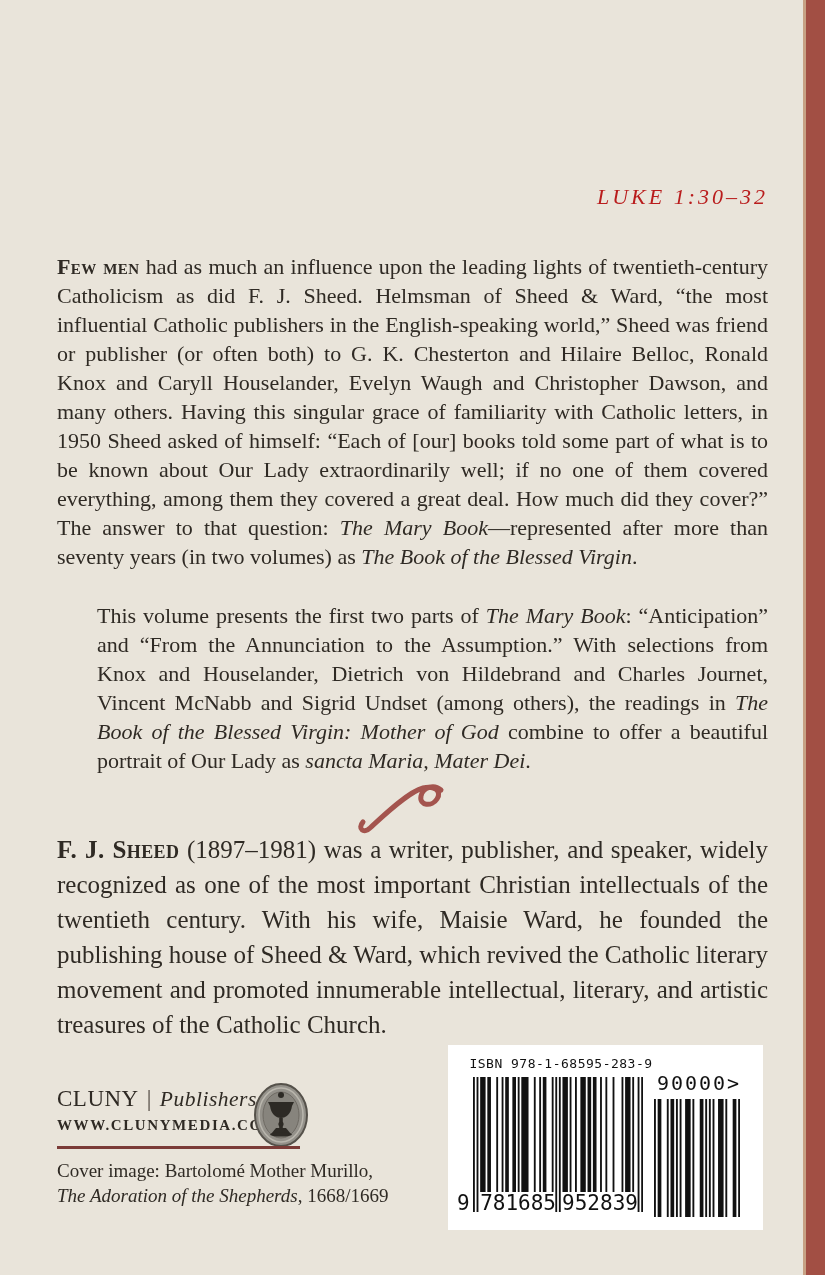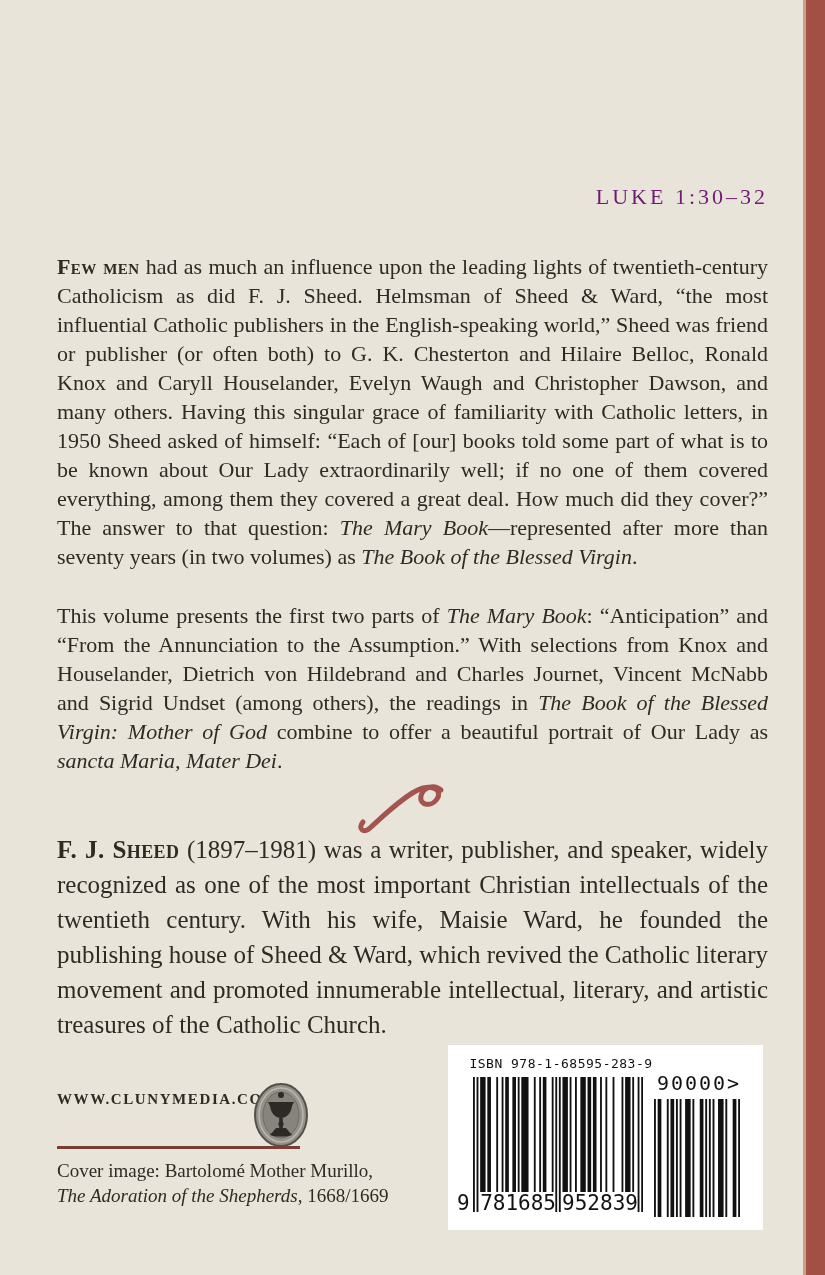--- a/index.html
+++ b/index.html
@@ -14,28 +14,29 @@
   }
   .spine-trim{position:absolute;top:0;right:19px;width:3px;height:100%;background:var(--trim);}
   .spine-band{position:absolute;top:0;right:0;width:19px;height:100%;background:var(--band);}
 
   .epigraph{
     position:absolute;left:82px;top:70px;width:660px;text-align:center;
     font-style:italic;font-size:23.5px;line-height:34px;color:#35302a;
   }
   .epigraph-attrib{
     position:absolute;right:57px;top:184px;font-size:22px;letter-spacing:3px;
-    color:#701a75;
+    color:#b91c1c;
+    font-style:italic;
   }
 
   .body-col{position:absolute;left:57px;top:252px;width:711px;}
   .body-col p{
     font-size:22px;line-height:29px;text-align:justify;
   }
-  .body-col p + p{margin-top:30px;}
+  .body-col p + p{margin-top:30px;margin-left:40px;}
   .seg-italic{font-style:italic;}
   .seg-sc{font-variant:small-caps;font-weight:600;letter-spacing:.4px;}
 
   .fleuron{position:absolute;left:0;top:778px;width:806px;text-align:center;}
   .fleuron svg{display:inline-block;}
 
   .bio{position:absolute;left:57px;top:832px;width:711px;font-size:25px;line-height:35px;text-align:justify;}
 
   .pub-block{position:absolute;left:57px;top:1086px;width:340px;}
   .pub-line{font-size:23px;letter-spacing:.5px;white-space:nowrap;}
@@ -74,20 +75,23 @@
 
   <div class="fleuron">
     <svg width="100" height="58" viewBox="0 0 100 58">
       <path d="M10,44 C4,51 11,56 17,50 C30,38 55,14 70,10 C81,7 89,13 84,21 C79,29 66,28 68,18 C70,9 81,6 88,12" fill="none" stroke="#a4544e" stroke-width="5" stroke-linecap="round"></path>
     </svg>
   </div>
 
   <div class="bio"><span class="seg-sc">F. J. Sheed</span><span> (1897–1981) was a writer, publisher, and speaker, widely recognized as one of the most important Christian intellectuals of the twentieth century. With his wife, Maisie Ward, he founded the publishing house of Sheed &amp; Ward, which revived the Catholic literary movement and promoted innumerable intellectual, literary, and artistic treasures of the Catholic Church.</span></div>
 
   <div class="pub-block">
+    <div class="pub-line">
+      <span>CLUNY</span><span class="pipe">|</span><span class="pubs">Publishers</span>
+    </div>
     <div class="pub-url">WWW.CLUNYMEDIA.COM</div>
     <div class="emblem">
       <svg width="58" height="66" viewBox="0 0 58 66">
         <ellipse cx="29" cy="33" rx="26" ry="31" fill="#94918a" stroke="#55514a" stroke-width="2"></ellipse>
         <ellipse cx="29" cy="33" rx="22" ry="27" fill="none" stroke="#b9b6ad" stroke-width="1.5"></ellipse>
         <ellipse cx="29" cy="33" rx="18" ry="23" fill="#87847d" stroke="#6e6a63" stroke-width="1"></ellipse>
         <circle cx="29" cy="13" r="3" fill="#2d2a25"></circle>
         <path d="M16,20 h26 l-2,4 c-1,8 -6,12 -11,12 c-5,0 -10,-4 -11,-12 z" fill="#2d2a25"></path>
         <rect x="27.2" y="36" width="3.6" height="10" fill="#2d2a25"></rect>
         <circle cx="29" cy="42" r="2.6" fill="#2d2a25"></circle>

